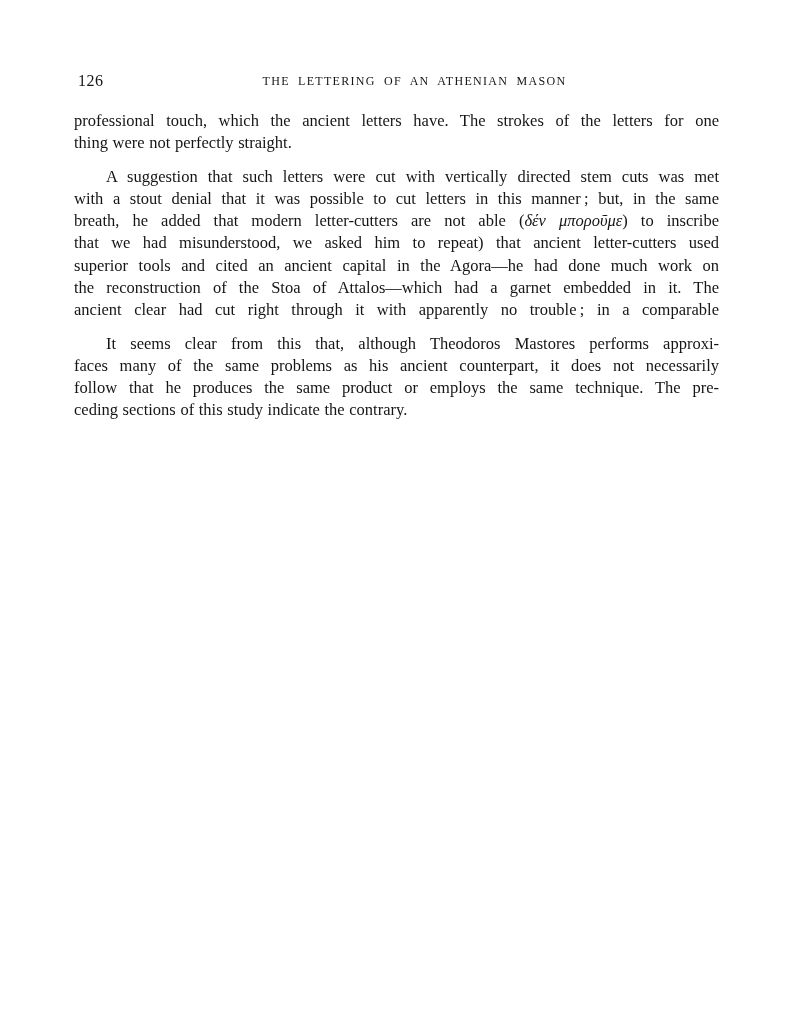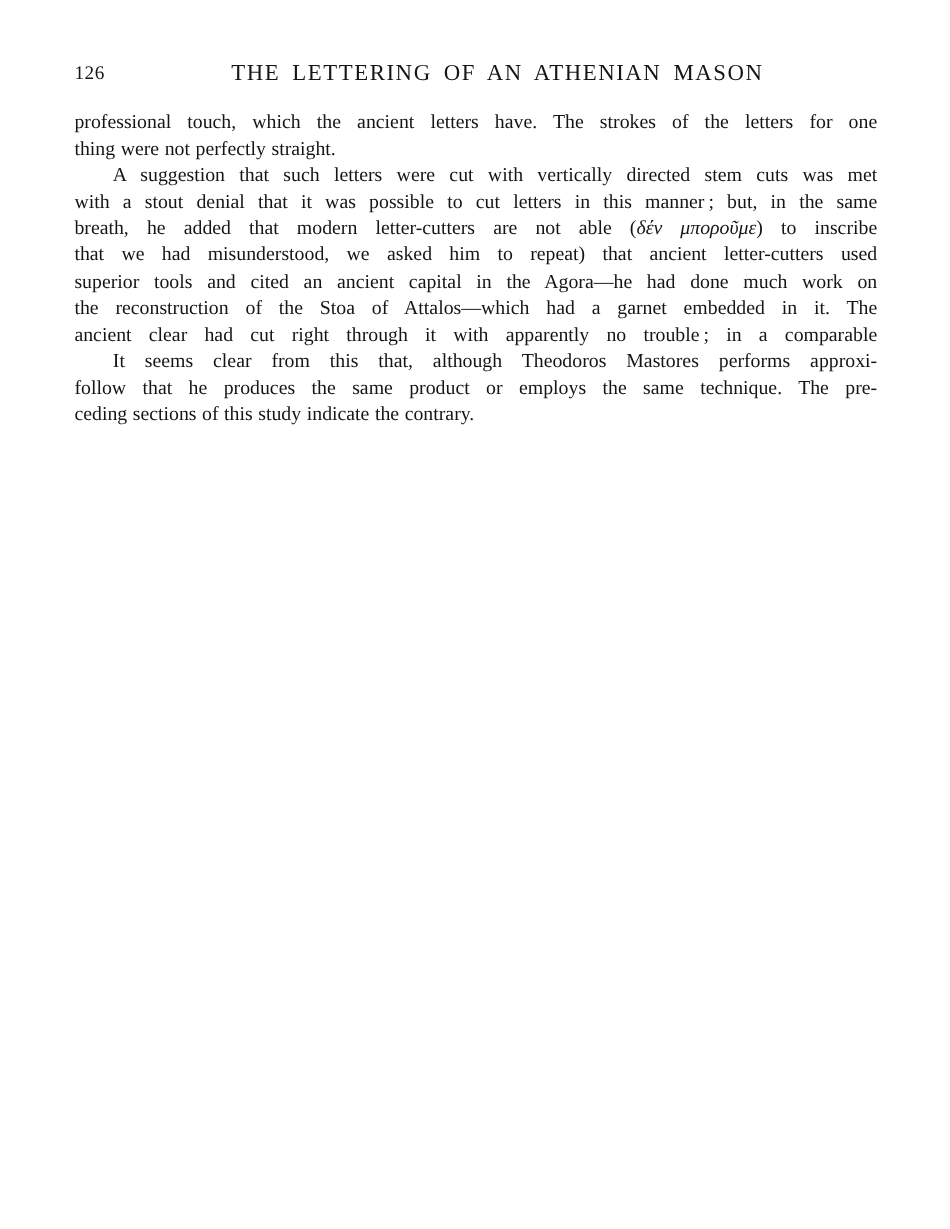--- a/index.html
+++ b/index.html
@@ -22,38 +22,39 @@
     width: 669px;
   }
   .running-head {
     position: relative;
     height: 22px;
     line-height: 22px;
     font-size: 16px;
   }
   .page-number {
     position: absolute;
-    left: 0; top: 0;
+    left: 16px; top: 0;
     font-size: 16px;
     letter-spacing: 0.5px;
   }
   .running-title {
     text-align: center;
     padding-left: 36px;
-    font-size: 19px;
+    font-size: 12px;
     letter-spacing: 1.3px;
     word-spacing: 4px;
     white-space: nowrap;
+    margin-top: 19px;
   }
   .text-block {
     margin-top: 18px;
     font-size: 16.5px;
     line-height: 22.1px;
   }
-  .paragraph { margin: 0; }
+  .paragraph { margin: 12px; }
   .line {
     text-align: justify;
     text-align-last: justify;
     word-spacing: 0.5px;
   }
   .line.last {
     text-align-last: left;
   }
   .line.indent {
     text-indent: 32px;
@@ -80,18 +81,19 @@
           <div class="line indent">A suggestion that such letters were cut with vertically directed stem cuts was met</div>
           <div class="line">with a stout denial that it was possible to cut letters in this manner ; but, in the same</div>
           <div class="line">breath, he added that modern letter-cutters are not able (<i class="greek">δέν μποροῦμε</i>) to inscribe</div>
           <div class="line">that we had misunderstood, we asked him to repeat) that ancient letter-cutters used</div>
           <div class="line">superior tools and cited an ancient capital in the Agora—he had done much work on</div>
           <div class="line">the reconstruction of the Stoa of Attalos—which had a garnet embedded in it. The</div>
           <div class="line">ancient clear had cut right through it with apparently no trouble ; in a comparable</div>
         </div>
         <div class="paragraph">
           <div class="line indent">It seems clear from this that, although Theodoros Mastores performs approxi-</div>
+          <div class="line">faces many of the same problems as his ancient counterpart, it does not necessarily</div>
           <div class="line">follow that he produces the same product or employs the same technique. The pre-</div>
           <div class="line last">ceding sections of this study indicate the contrary.</div>
         </div>
       </div>
   </div>
 </div>
 
 </body></html>

